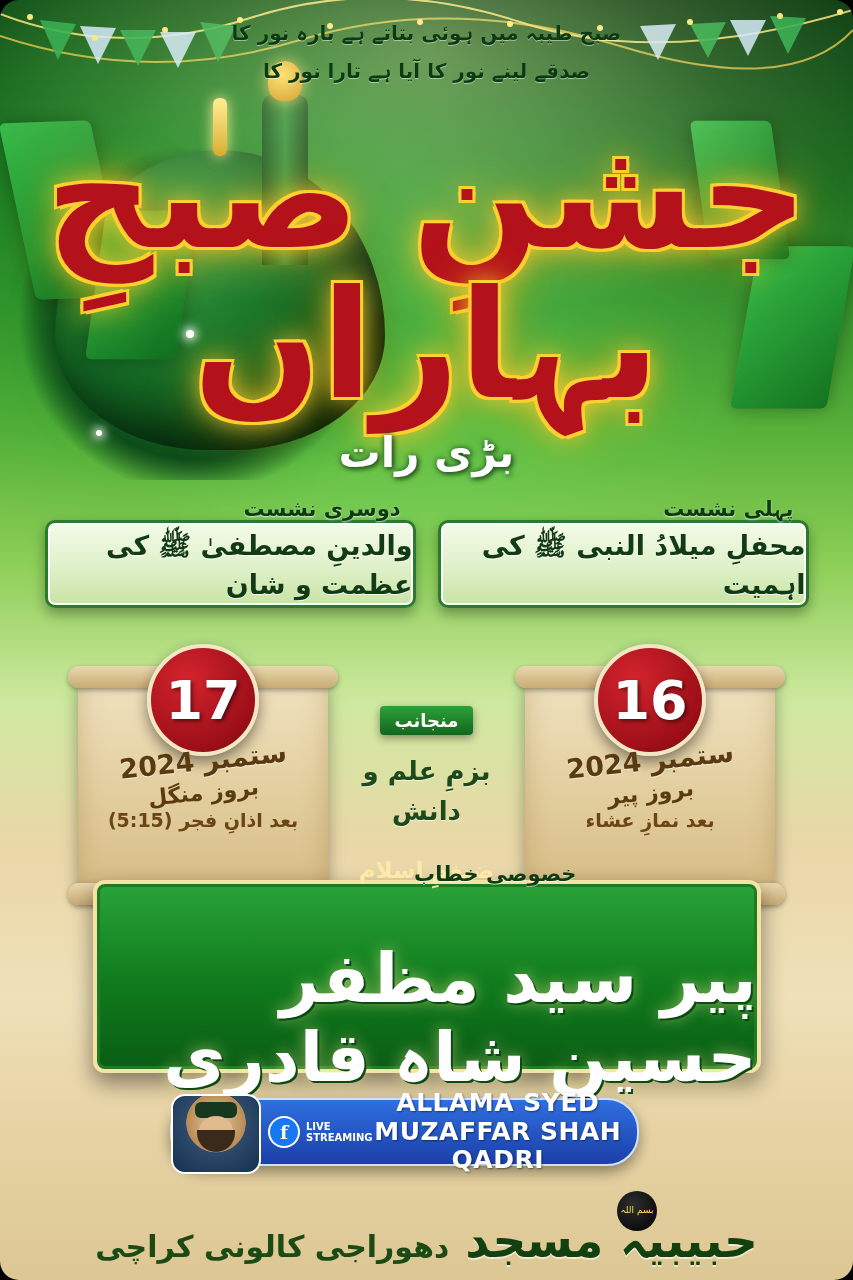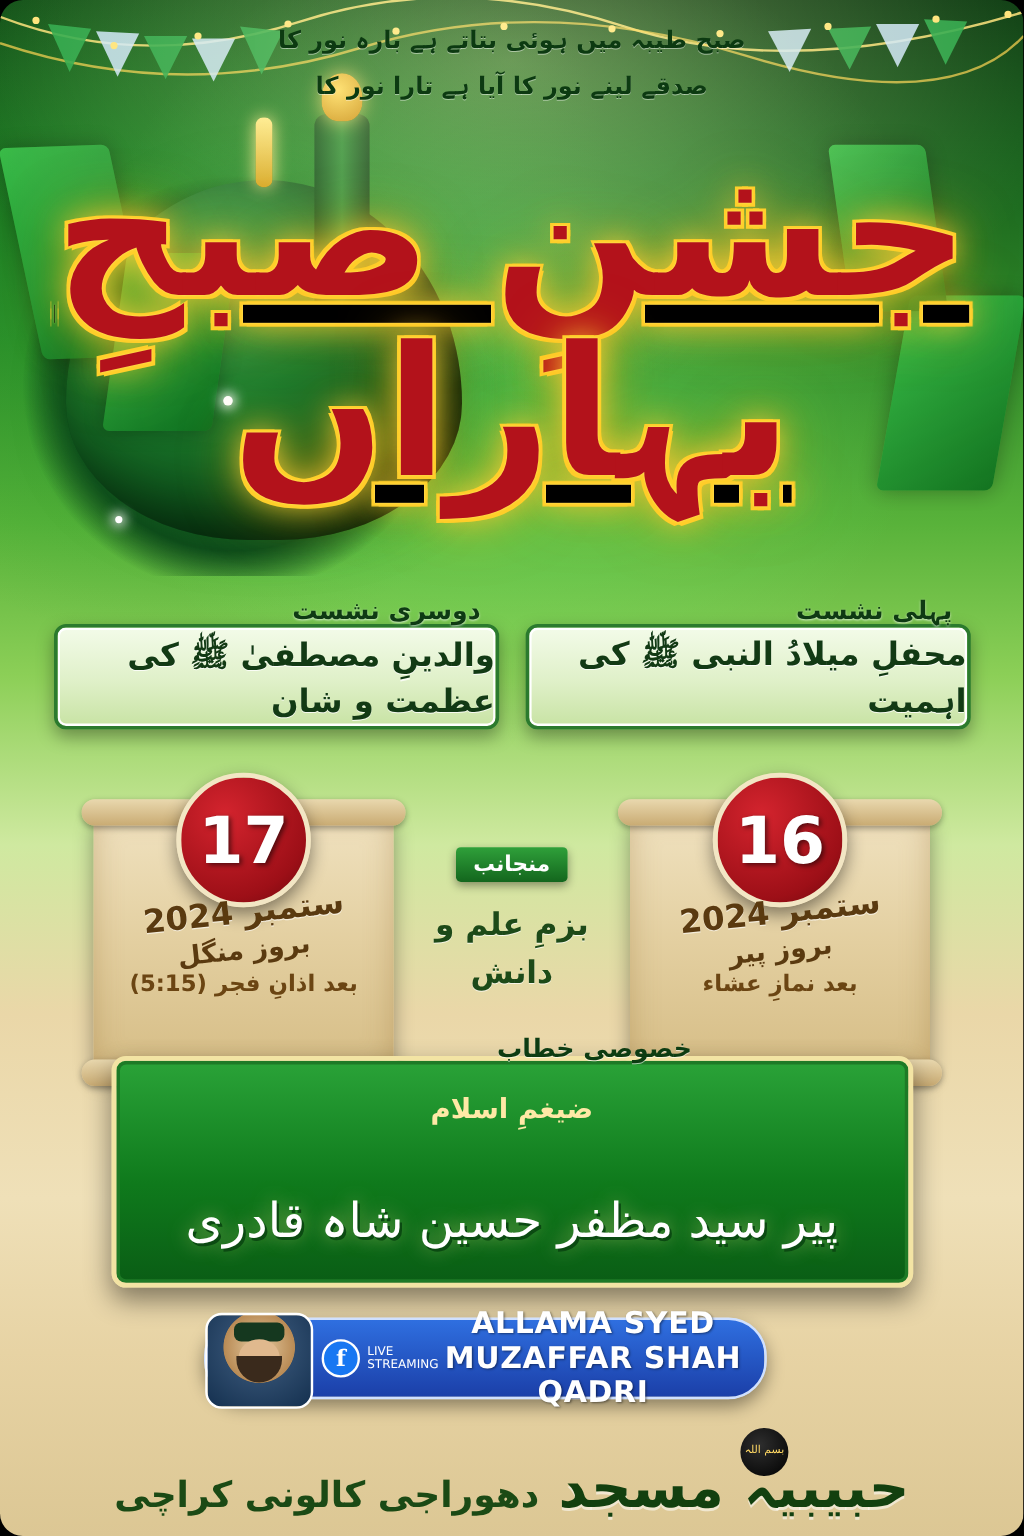--- a/index.html
+++ b/index.html
@@ -60,21 +60,21 @@
   
   .couplet{
     position:absolute;top:14px;left:0;width:100%;text-align:center;
     color:#0c3a11;direction:rtl;font-size:20px;line-height:1.9;
     font-family:"DejaVu Sans","Liberation Sans",sans-serif;
     text-shadow:0 1px 0 rgba(255,255,255,.45);
     font-weight:bold;
   }
   
   .title-wrap{
-    position:absolute;top:120px;left:0;width:100%;text-align:center;direction:rtl;text-decoration:underline;
+    position:absolute;top:120px;left:0;width:100%;text-align:center;direction:rtl;
   }
   .title-main{
     font-size:150px;line-height:1.0;font-weight:bold;letter-spacing:-4px;
     color:#b3121b;
     text-shadow:
       0 0 2px #ffe46a,
       3px 3px 0 #ffcf2a,
       -3px -3px 0 #ffcf2a,
       3px -3px 0 #ffcf2a,
       -3px 3px 0 #ffcf2a,
@@ -160,21 +160,21 @@
     background:linear-gradient(180deg,#2aa338,#0f7a1c 55%,#0a5d15);
     border:4px solid #f3e4a4;
     box-shadow:0 10px 22px rgba(0,0,0,.45), inset 0 0 0 3px #1e7a26;
     display:flex;flex-direction:column;align-items:center;justify-content:center;
     direction:rtl;
     gap:40px;
   }
   .speaker-top{position:absolute;top:-22px;right:180px;font-size:21px;font-weight:bold;color:#0d3c12;text-shadow:0 1px 0 rgba(255,255,255,.6);}
   .speaker-role{font-size:23px;color:#ffe9a6;font-weight:bold;margin-bottom:0;}
   .speaker-name{
-    font-size:40px;font-weight:normal;color:#fff;
+    font-size:68px;font-weight:bold;color:#fff;
     text-shadow:2px 2px 0 #0b4a12, 0 0 16px rgba(255,240,150,.55);
     letter-spacing:-1px;
     margin-top:16px;
   }
   
   .designer{
     position:absolute;left:48px;top:1096px;width:112px;text-align:center;
   }
   .designer .dtitle{font-size:12px;font-weight:bold;color:#1b1b1b;letter-spacing:.3px;}
   .designer .dbox{
@@ -201,21 +201,21 @@
   .live-photo .face{position:absolute;left:26px;top:20px;width:34px;height:30px;border-radius:50%;background:#e0b98e;}
   .live-photo .beard{position:absolute;left:24px;top:34px;width:38px;height:22px;border-radius:0 0 20px 20px;background:#3a2a1c;}
   .fb-live{
     margin-left:96px;display:flex;align-items:center;gap:6px;
   }
   .fb-circle{
     width:28px;height:28px;border-radius:50%;background:#1877f2;border:2px solid #fff;
     color:#fff;font-weight:bold;font-size:19px;display:flex;align-items:center;justify-content:center;
     font-family:"DejaVu Serif","Liberation Serif",serif;
   }
-  .live-word{color:#fff;font-size:10px;font-weight:normal;line-height:1.1;}
+  .live-word{color:#fff;font-size:10px;font-weight:bold;line-height:1.1;}
   .live-names{
     flex:1;text-align:center;color:#fff;font-weight:bold;font-size:25px;line-height:1.15;
     letter-spacing:.5px;text-shadow:1px 1px 2px rgba(0,0,0,.45);padding-right:14px;
   }
   
   .footer{
     position:absolute;left:0;bottom:12px;width:100%;text-align:center;direction:rtl;
   }
   .footer .seal{
     position:absolute;right:196px;top:-22px;width:40px;height:40px;border-radius:50%;
@@ -279,20 +279,21 @@
   </div>
   <div class="lightwash"></div>
 
   <div class="couplet">
     <div>صبح طیبہ میں ہوئی بتاتے ہے بارہ نور کا</div>
     <div>صدقے لینے نور کا آیا ہے تارا نور کا</div>
   </div>
 
   <div class="title-wrap">
     <div class="title-main">جشنِ صبحِ بہاراں</div>
+    <div class="title-sub">بڑی رات</div>
   </div>
 
   <div class="sessions">
     <div class="session">
       <div class="slabel">پہلی نشست</div>
       <div class="stext">محفلِ میلادُ النبی ﷺ کی اہمیت</div>
     </div>
     <div class="session">
       <div class="slabel">دوسری نشست</div>
       <div class="stext">والدینِ مصطفیٰ ﷺ کی عظمت و شان</div>

